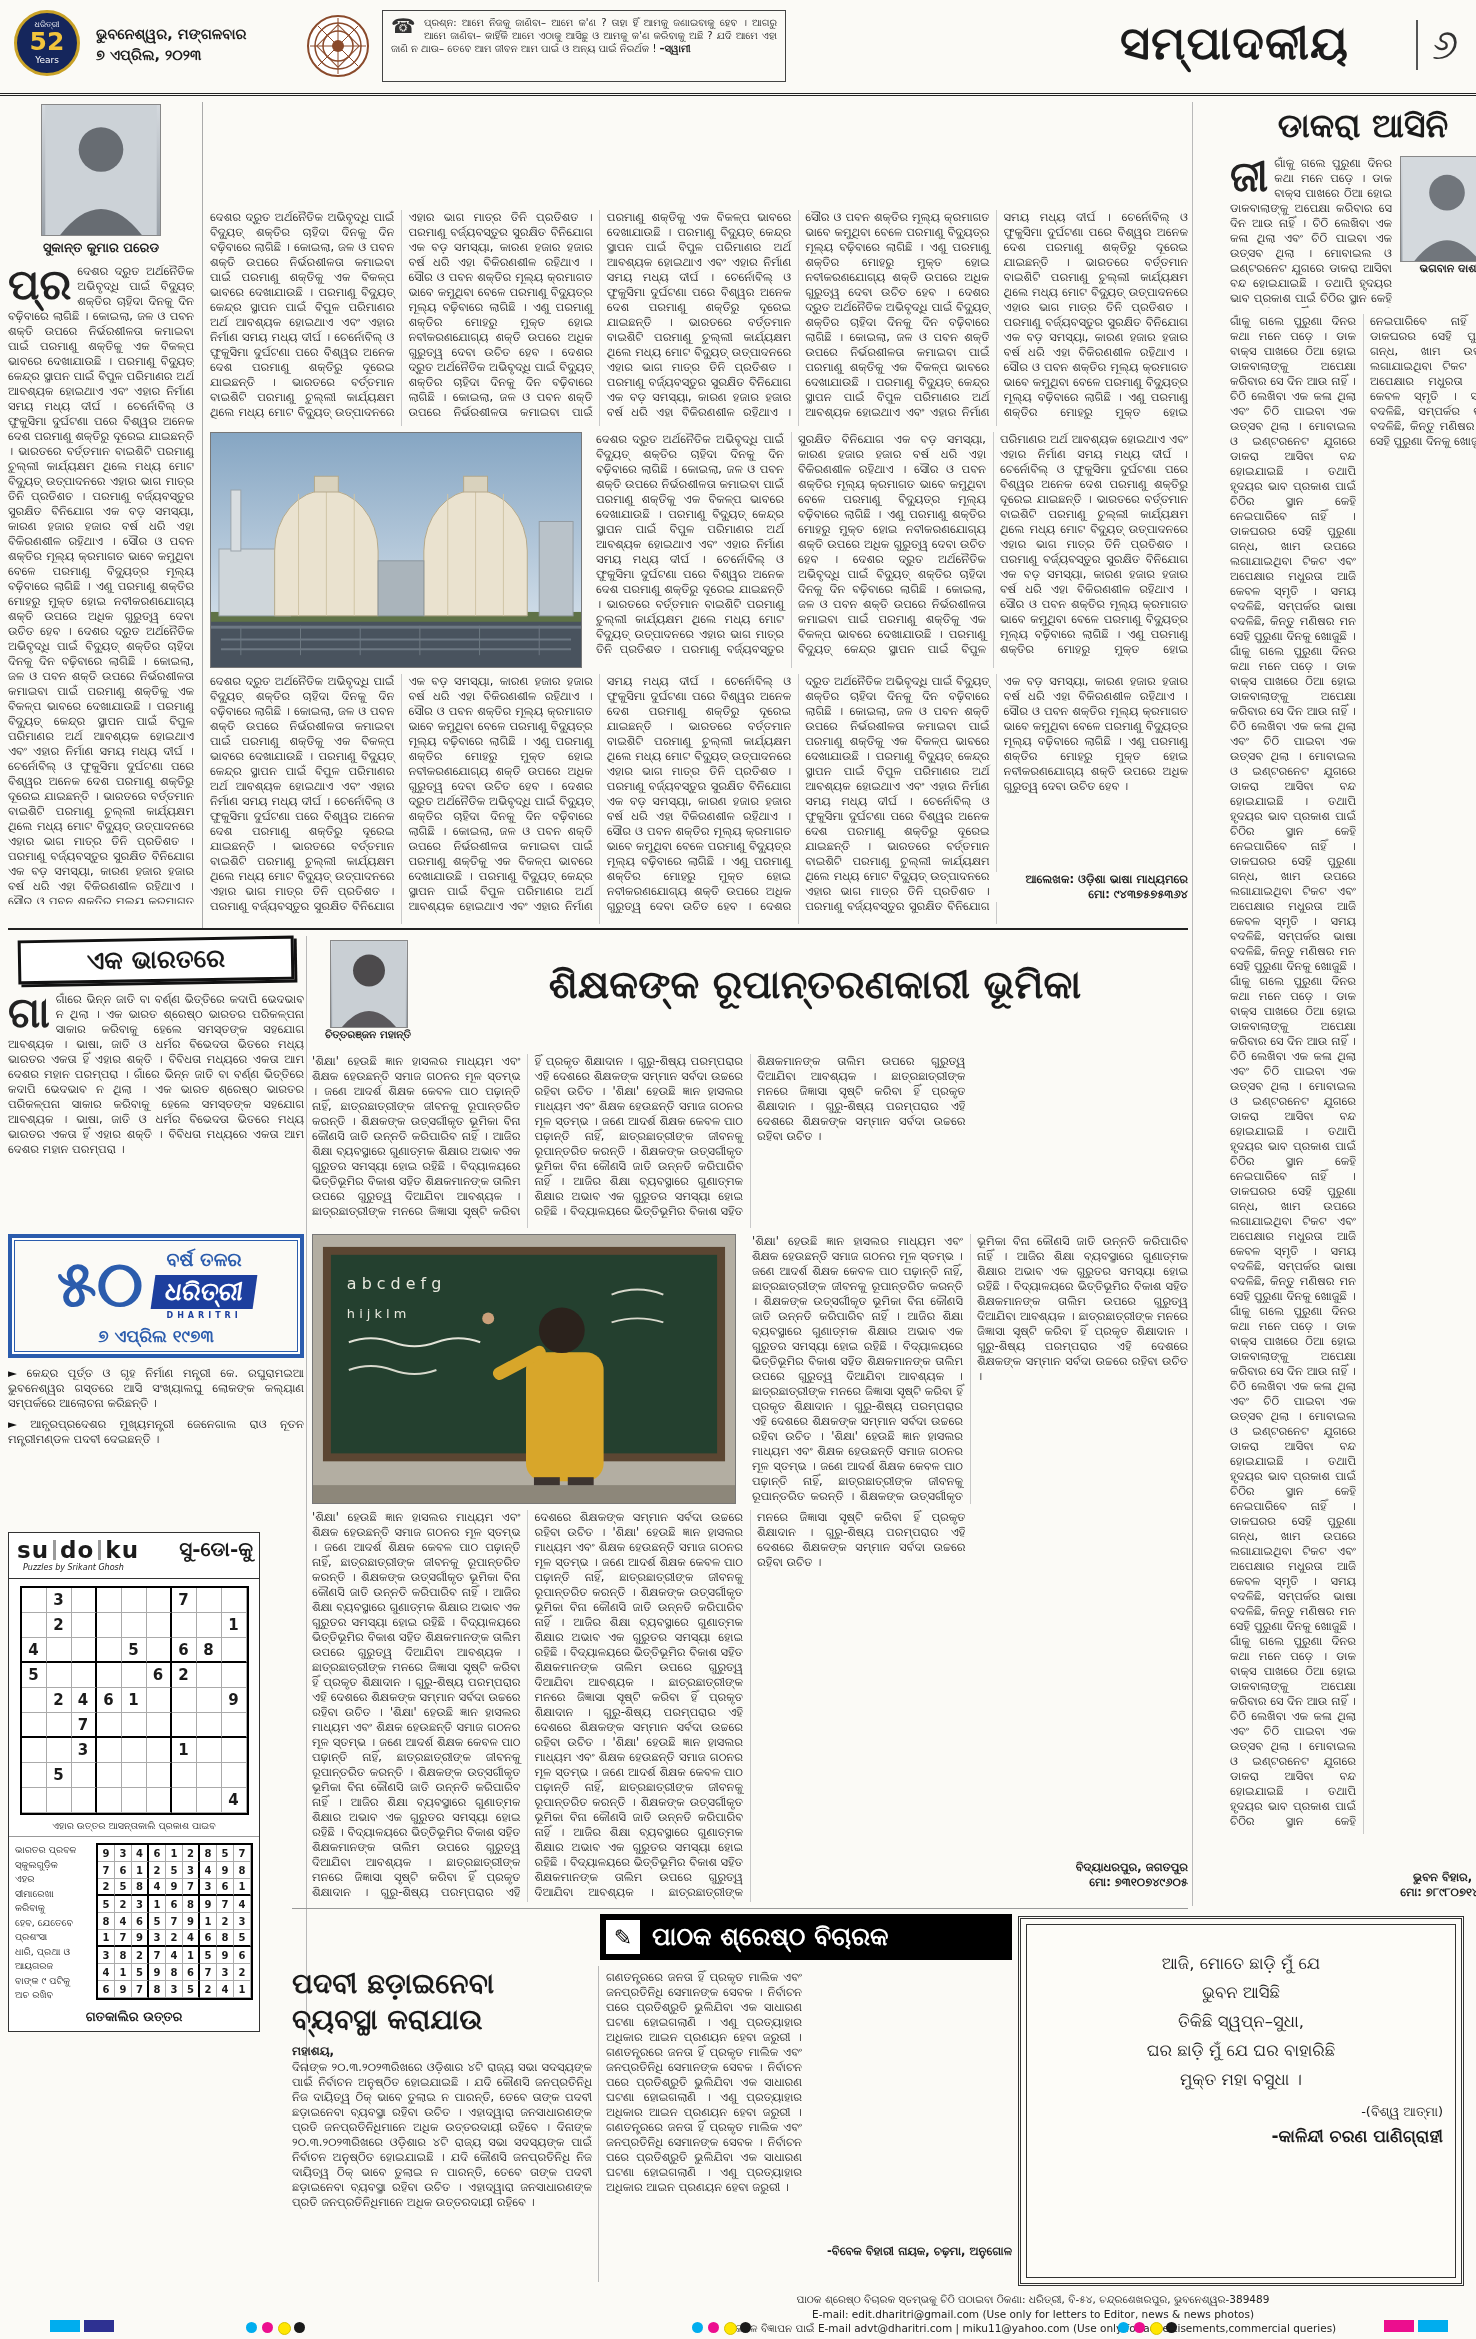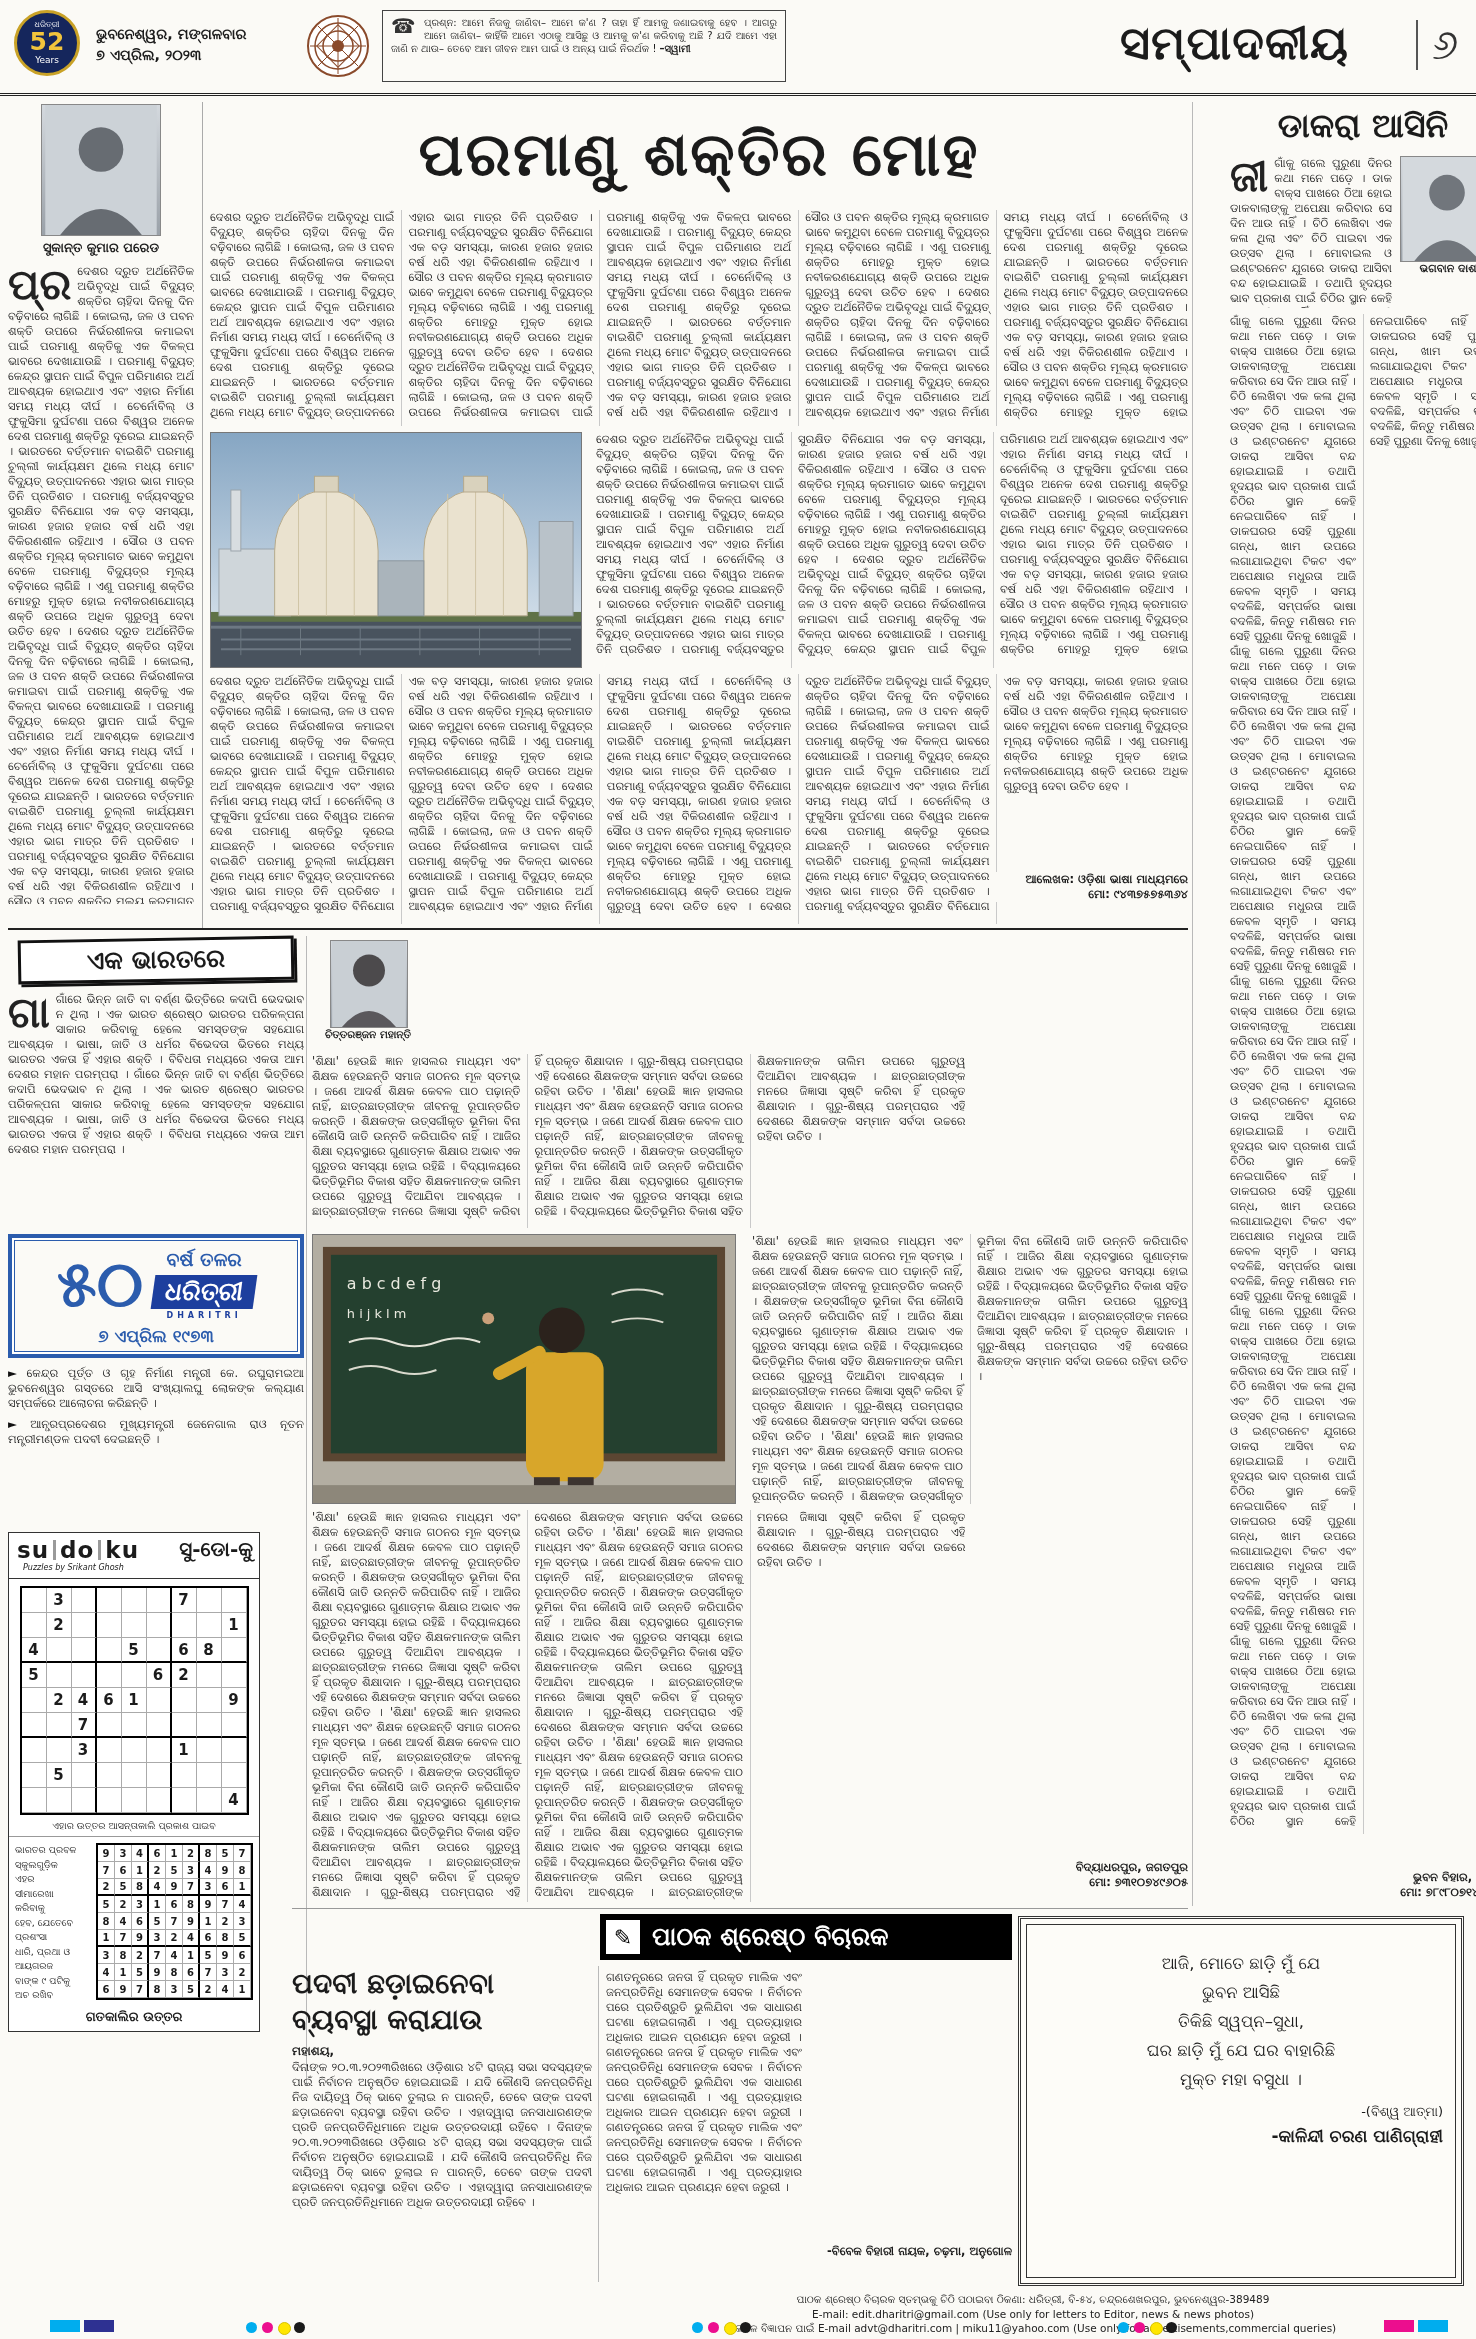--- a/index.html
+++ b/index.html
@@ -160,21 +160,20 @@
           <circle cx="30" cy="24" r="12" fill="#676c72"></circle>
           <path d="M8 70 q22 -28 44 0 z" fill="#676c72"></path>
         </svg>
     </div>
     <div class="byline">ସୁକାନ୍ତ କୁମାର ପରେଡ</div>
     <div id="a1-left-body" class="body-txt">
       <span class="dropcap">ପ୍ର</span><span>ଦେଶର ଦ୍ରୁତ ଅର୍ଥନୈତିକ ଅଭିବୃଦ୍ଧି ପାଇଁ ବିଦ୍ୟୁତ୍ ଶକ୍ତିର ଚାହିଦା ଦିନକୁ ଦିନ ବଢ଼ିବାରେ ଲାଗିଛି । କୋଇଲା, ଜଳ ଓ ପବନ ଶକ୍ତି ଉପରେ ନିର୍ଭରଶୀଳତା କମାଇବା ପାଇଁ ପରମାଣୁ ଶକ୍ତିକୁ ଏକ ବିକଳ୍ପ ଭାବରେ ଦେଖାଯାଉଛି । ପରମାଣୁ ବିଦ୍ୟୁତ୍ କେନ୍ଦ୍ର ସ୍ଥାପନ ପାଇଁ ବିପୁଳ ପରିମାଣର ଅର୍ଥ ଆବଶ୍ୟକ ହୋଇଥାଏ ଏବଂ ଏହାର ନିର୍ମାଣ ସମୟ ମଧ୍ୟ ଦୀର୍ଘ । ଚେର୍ନୋବିଲ୍ ଓ ଫୁକୁସିମା ଦୁର୍ଘଟଣା ପରେ ବିଶ୍ୱର ଅନେକ ଦେଶ ପରମାଣୁ ଶକ୍ତିରୁ ଦୂରେଇ ଯାଇଛନ୍ତି । ଭାରତରେ ବର୍ତ୍ତମାନ ବାଇଶିଟି ପରମାଣୁ ଚୁଲ୍ଲୀ କାର୍ଯ୍ୟକ୍ଷମ ଥିଲେ ମଧ୍ୟ ମୋଟ ବିଦ୍ୟୁତ୍ ଉତ୍ପାଦନରେ ଏହାର ଭାଗ ମାତ୍ର ତିନି ପ୍ରତିଶତ । ପରମାଣୁ ବର୍ଜ୍ୟବସ୍ତୁର ସୁରକ୍ଷିତ ବିନିଯୋଗ ଏକ ବଡ଼ ସମସ୍ୟା, କାରଣ ହଜାର ହଜାର ବର୍ଷ ଧରି ଏହା ବିକିରଣଶୀଳ ରହିଥାଏ । ସୌର ଓ ପବନ ଶକ୍ତିର ମୂଲ୍ୟ କ୍ରମାଗତ ଭାବେ କମୁଥିବା ବେଳେ ପରମାଣୁ ବିଦ୍ୟୁତ୍‌ର ମୂଲ୍ୟ ବଢ଼ିବାରେ ଲାଗିଛି । ଏଣୁ ପରମାଣୁ ଶକ୍ତିର ମୋହରୁ ମୁକ୍ତ ହୋଇ ନବୀକରଣଯୋଗ୍ୟ ଶକ୍ତି ଉପରେ ଅଧିକ ଗୁରୁତ୍ୱ ଦେବା ଉଚିତ ହେବ । ଦେଶର ଦ୍ରୁତ ଅର୍ଥନୈତିକ ଅଭିବୃଦ୍ଧି ପାଇଁ ବିଦ୍ୟୁତ୍ ଶକ୍ତିର ଚାହିଦା ଦିନକୁ ଦିନ ବଢ଼ିବାରେ ଲାଗିଛି । କୋଇଲା, ଜଳ ଓ ପବନ ଶକ୍ତି ଉପରେ ନିର୍ଭରଶୀଳତା କମାଇବା ପାଇଁ ପରମାଣୁ ଶକ୍ତିକୁ ଏକ ବିକଳ୍ପ ଭାବରେ ଦେଖାଯାଉଛି । ପରମାଣୁ ବିଦ୍ୟୁତ୍ କେନ୍ଦ୍ର ସ୍ଥାପନ ପାଇଁ ବିପୁଳ ପରିମାଣର ଅର୍ଥ ଆବଶ୍ୟକ ହୋଇଥାଏ ଏବଂ ଏହାର ନିର୍ମାଣ ସମୟ ମଧ୍ୟ ଦୀର୍ଘ । ଚେର୍ନୋବିଲ୍ ଓ ଫୁକୁସିମା ଦୁର୍ଘଟଣା ପରେ ବିଶ୍ୱର ଅନେକ ଦେଶ ପରମାଣୁ ଶକ୍ତିରୁ ଦୂରେଇ ଯାଇଛନ୍ତି । ଭାରତରେ ବର୍ତ୍ତମାନ ବାଇଶିଟି ପରମାଣୁ ଚୁଲ୍ଲୀ କାର୍ଯ୍ୟକ୍ଷମ ଥିଲେ ମଧ୍ୟ ମୋଟ ବିଦ୍ୟୁତ୍ ଉତ୍ପାଦନରେ ଏହାର ଭାଗ ମାତ୍ର ତିନି ପ୍ରତିଶତ । ପରମାଣୁ ବର୍ଜ୍ୟବସ୍ତୁର ସୁରକ୍ଷିତ ବିନିଯୋଗ ଏକ ବଡ଼ ସମସ୍ୟା, କାରଣ ହଜାର ହଜାର ବର୍ଷ ଧରି ଏହା ବିକିରଣଶୀଳ ରହିଥାଏ । ସୌର ଓ ପବନ ଶକ୍ତିର ମୂଲ୍ୟ କ୍ରମାଗତ ଭାବେ କମୁଥିବା ବେଳେ ପରମାଣୁ ବିଦ୍ୟୁତ୍‌ର ମୂଲ୍ୟ ବଢ଼ିବାରେ ଲାଗିଛି । ଏଣୁ ପରମାଣୁ ଶକ୍ତିର ମୋହରୁ ମୁକ୍ତ ହୋଇ ନବୀକରଣଯୋଗ୍ୟ ଶକ୍ତି ଉପରେ ଅଧିକ ଗୁରୁତ୍ୱ ଦେବା ଉଚିତ ହେବ ।</span>
     </div>
   </div>
 
-  <div id="a1-head" class="abs">ପରମାଣୁ ଶକ୍ତିର ମୋହ</div>
   <div id="a1-band1" class="abs body-txt colband">ଦେଶର ଦ୍ରୁତ ଅର୍ଥନୈତିକ ଅଭିବୃଦ୍ଧି ପାଇଁ ବିଦ୍ୟୁତ୍ ଶକ୍ତିର ଚାହିଦା ଦିନକୁ ଦିନ ବଢ଼ିବାରେ ଲାଗିଛି । କୋଇଲା, ଜଳ ଓ ପବନ ଶକ୍ତି ଉପରେ ନିର୍ଭରଶୀଳତା କମାଇବା ପାଇଁ ପରମାଣୁ ଶକ୍ତିକୁ ଏକ ବିକଳ୍ପ ଭାବରେ ଦେଖାଯାଉଛି । ପରମାଣୁ ବିଦ୍ୟୁତ୍ କେନ୍ଦ୍ର ସ୍ଥାପନ ପାଇଁ ବିପୁଳ ପରିମାଣର ଅର୍ଥ ଆବଶ୍ୟକ ହୋଇଥାଏ ଏବଂ ଏହାର ନିର୍ମାଣ ସମୟ ମଧ୍ୟ ଦୀର୍ଘ । ଚେର୍ନୋବିଲ୍ ଓ ଫୁକୁସିମା ଦୁର୍ଘଟଣା ପରେ ବିଶ୍ୱର ଅନେକ ଦେଶ ପରମାଣୁ ଶକ୍ତିରୁ ଦୂରେଇ ଯାଇଛନ୍ତି । ଭାରତରେ ବର୍ତ୍ତମାନ ବାଇଶିଟି ପରମାଣୁ ଚୁଲ୍ଲୀ କାର୍ଯ୍ୟକ୍ଷମ ଥିଲେ ମଧ୍ୟ ମୋଟ ବିଦ୍ୟୁତ୍ ଉତ୍ପାଦନରେ ଏହାର ଭାଗ ମାତ୍ର ତିନି ପ୍ରତିଶତ । ପରମାଣୁ ବର୍ଜ୍ୟବସ୍ତୁର ସୁରକ୍ଷିତ ବିନିଯୋଗ ଏକ ବଡ଼ ସମସ୍ୟା, କାରଣ ହଜାର ହଜାର ବର୍ଷ ଧରି ଏହା ବିକିରଣଶୀଳ ରହିଥାଏ । ସୌର ଓ ପବନ ଶକ୍ତିର ମୂଲ୍ୟ କ୍ରମାଗତ ଭାବେ କମୁଥିବା ବେଳେ ପରମାଣୁ ବିଦ୍ୟୁତ୍‌ର ମୂଲ୍ୟ ବଢ଼ିବାରେ ଲାଗିଛି । ଏଣୁ ପରମାଣୁ ଶକ୍ତିର ମୋହରୁ ମୁକ୍ତ ହୋଇ ନବୀକରଣଯୋଗ୍ୟ ଶକ୍ତି ଉପରେ ଅଧିକ ଗୁରୁତ୍ୱ ଦେବା ଉଚିତ ହେବ । ଦେଶର ଦ୍ରୁତ ଅର୍ଥନୈତିକ ଅଭିବୃଦ୍ଧି ପାଇଁ ବିଦ୍ୟୁତ୍ ଶକ୍ତିର ଚାହିଦା ଦିନକୁ ଦିନ ବଢ଼ିବାରେ ଲାଗିଛି । କୋଇଲା, ଜଳ ଓ ପବନ ଶକ୍ତି ଉପରେ ନିର୍ଭରଶୀଳତା କମାଇବା ପାଇଁ ପରମାଣୁ ଶକ୍ତିକୁ ଏକ ବିକଳ୍ପ ଭାବରେ ଦେଖାଯାଉଛି । ପରମାଣୁ ବିଦ୍ୟୁତ୍ କେନ୍ଦ୍ର ସ୍ଥାପନ ପାଇଁ ବିପୁଳ ପରିମାଣର ଅର୍ଥ ଆବଶ୍ୟକ ହୋଇଥାଏ ଏବଂ ଏହାର ନିର୍ମାଣ ସମୟ ମଧ୍ୟ ଦୀର୍ଘ । ଚେର୍ନୋବିଲ୍ ଓ ଫୁକୁସିମା ଦୁର୍ଘଟଣା ପରେ ବିଶ୍ୱର ଅନେକ ଦେଶ ପରମାଣୁ ଶକ୍ତିରୁ ଦୂରେଇ ଯାଇଛନ୍ତି । ଭାରତରେ ବର୍ତ୍ତମାନ ବାଇଶିଟି ପରମାଣୁ ଚୁଲ୍ଲୀ କାର୍ଯ୍ୟକ୍ଷମ ଥିଲେ ମଧ୍ୟ ମୋଟ ବିଦ୍ୟୁତ୍ ଉତ୍ପାଦନରେ ଏହାର ଭାଗ ମାତ୍ର ତିନି ପ୍ରତିଶତ । ପରମାଣୁ ବର୍ଜ୍ୟବସ୍ତୁର ସୁରକ୍ଷିତ ବିନିଯୋଗ ଏକ ବଡ଼ ସମସ୍ୟା, କାରଣ ହଜାର ହଜାର ବର୍ଷ ଧରି ଏହା ବିକିରଣଶୀଳ ରହିଥାଏ । ସୌର ଓ ପବନ ଶକ୍ତିର ମୂଲ୍ୟ କ୍ରମାଗତ ଭାବେ କମୁଥିବା ବେଳେ ପରମାଣୁ ବିଦ୍ୟୁତ୍‌ର ମୂଲ୍ୟ ବଢ଼ିବାରେ ଲାଗିଛି । ଏଣୁ ପରମାଣୁ ଶକ୍ତିର ମୋହରୁ ମୁକ୍ତ ହୋଇ ନବୀକରଣଯୋଗ୍ୟ ଶକ୍ତି ଉପରେ ଅଧିକ ଗୁରୁତ୍ୱ ଦେବା ଉଚିତ ହେବ । ଦେଶର ଦ୍ରୁତ ଅର୍ଥନୈତିକ ଅଭିବୃଦ୍ଧି ପାଇଁ ବିଦ୍ୟୁତ୍ ଶକ୍ତିର ଚାହିଦା ଦିନକୁ ଦିନ ବଢ଼ିବାରେ ଲାଗିଛି । କୋଇଲା, ଜଳ ଓ ପବନ ଶକ୍ତି ଉପରେ ନିର୍ଭରଶୀଳତା କମାଇବା ପାଇଁ ପରମାଣୁ ଶକ୍ତିକୁ ଏକ ବିକଳ୍ପ ଭାବରେ ଦେଖାଯାଉଛି । ପରମାଣୁ ବିଦ୍ୟୁତ୍ କେନ୍ଦ୍ର ସ୍ଥାପନ ପାଇଁ ବିପୁଳ ପରିମାଣର ଅର୍ଥ ଆବଶ୍ୟକ ହୋଇଥାଏ ଏବଂ ଏହାର ନିର୍ମାଣ ସମୟ ମଧ୍ୟ ଦୀର୍ଘ । ଚେର୍ନୋବିଲ୍ ଓ ଫୁକୁସିମା ଦୁର୍ଘଟଣା ପରେ ବିଶ୍ୱର ଅନେକ ଦେଶ ପରମାଣୁ ଶକ୍ତିରୁ ଦୂରେଇ ଯାଇଛନ୍ତି । ଭାରତରେ ବର୍ତ୍ତମାନ ବାଇଶିଟି ପରମାଣୁ ଚୁଲ୍ଲୀ କାର୍ଯ୍ୟକ୍ଷମ ଥିଲେ ମଧ୍ୟ ମୋଟ ବିଦ୍ୟୁତ୍ ଉତ୍ପାଦନରେ ଏହାର ଭାଗ ମାତ୍ର ତିନି ପ୍ରତିଶତ । ପରମାଣୁ ବର୍ଜ୍ୟବସ୍ତୁର ସୁରକ୍ଷିତ ବିନିଯୋଗ ଏକ ବଡ଼ ସମସ୍ୟା, କାରଣ ହଜାର ହଜାର ବର୍ଷ ଧରି ଏହା ବିକିରଣଶୀଳ ରହିଥାଏ । ସୌର ଓ ପବନ ଶକ୍ତିର ମୂଲ୍ୟ କ୍ରମାଗତ ଭାବେ କମୁଥିବା ବେଳେ ପରମାଣୁ ବିଦ୍ୟୁତ୍‌ର ମୂଲ୍ୟ ବଢ଼ିବାରେ ଲାଗିଛି । ଏଣୁ ପରମାଣୁ ଶକ୍ତିର ମୋହରୁ ମୁକ୍ତ ହୋଇ ନବୀକରଣଯୋଗ୍ୟ ଶକ୍ତି ଉପରେ ଅଧିକ ଗୁରୁତ୍ୱ ଦେବା ଉଚିତ ହେବ ।</div>
   <div id="a1-img" class="abs">
     <svg viewBox="0 0 372 238" preserveAspectRatio="none">
       <defs>
           <linearGradient id="sky" x1="0" y1="0" x2="0" y2="1">
         <stop offset="0" stop-color="#86a6c3"></stop>
             <stop offset="1" stop-color="#e2eaf1"></stop>
           </linearGradient>
         </defs>
       <rect width="372" height="238" fill="url(#sky)"></rect>
@@ -456,20 +455,21 @@
 
   <div id="t-header" class="abs">
     <div class="photo">
       <svg viewBox="0 0 60 70">
           <rect width="60" height="70" fill="#c9cfd4"></rect>
           <circle cx="30" cy="24" r="13" fill="#4c4a4c"></circle>
           <path d="M8 70 q22 -26 44 0 z" fill="#5a585c"></path>
         </svg>
     </div>
     <div id="t-cap">ଚିତ୍ତରଞ୍ଜନ ମହାନ୍ତି</div>
+    <div id="t-head">ଶିକ୍ଷକଙ୍କ ରୂପାନ୍ତରଣକାରୀ ଭୂମିକା</div>
   </div>
   <div id="t-band1" class="abs body-txt colband">'ଶିକ୍ଷା' ହେଉଛି ଜ୍ଞାନ ହାସଲର ମାଧ୍ୟମ ଏବଂ ଶିକ୍ଷକ ହେଉଛନ୍ତି ସମାଜ ଗଠନର ମୂଳ ସ୍ତମ୍ଭ । ଜଣେ ଆଦର୍ଶ ଶିକ୍ଷକ କେବଳ ପାଠ ପଢ଼ାନ୍ତି ନାହିଁ, ଛାତ୍ରଛାତ୍ରୀଙ୍କ ଜୀବନକୁ ରୂପାନ୍ତରିତ କରନ୍ତି । ଶିକ୍ଷକଙ୍କ ଉତ୍ସର୍ଗୀକୃତ ଭୂମିକା ବିନା କୌଣସି ଜାତି ଉନ୍ନତି କରିପାରିବ ନାହିଁ । ଆଜିର ଶିକ୍ଷା ବ୍ୟବସ୍ଥାରେ ଗୁଣାତ୍ମକ ଶିକ୍ଷାର ଅଭାବ ଏକ ଗୁରୁତର ସମସ୍ୟା ହୋଇ ରହିଛି । ବିଦ୍ୟାଳୟରେ ଭିତ୍ତିଭୂମିର ବିକାଶ ସହିତ ଶିକ୍ଷକମାନଙ୍କ ତାଲିମ ଉପରେ ଗୁରୁତ୍ୱ ଦିଆଯିବା ଆବଶ୍ୟକ । ଛାତ୍ରଛାତ୍ରୀଙ୍କ ମନରେ ଜିଜ୍ଞାସା ସୃଷ୍ଟି କରିବା ହିଁ ପ୍ରକୃତ ଶିକ୍ଷାଦାନ । ଗୁରୁ-ଶିଷ୍ୟ ପରମ୍ପରାର ଏହି ଦେଶରେ ଶିକ୍ଷକଙ୍କ ସମ୍ମାନ ସର୍ବଦା ଉଚ୍ଚରେ ରହିବା ଉଚିତ । 'ଶିକ୍ଷା' ହେଉଛି ଜ୍ଞାନ ହାସଲର ମାଧ୍ୟମ ଏବଂ ଶିକ୍ଷକ ହେଉଛନ୍ତି ସମାଜ ଗଠନର ମୂଳ ସ୍ତମ୍ଭ । ଜଣେ ଆଦର୍ଶ ଶିକ୍ଷକ କେବଳ ପାଠ ପଢ଼ାନ୍ତି ନାହିଁ, ଛାତ୍ରଛାତ୍ରୀଙ୍କ ଜୀବନକୁ ରୂପାନ୍ତରିତ କରନ୍ତି । ଶିକ୍ଷକଙ୍କ ଉତ୍ସର୍ଗୀକୃତ ଭୂମିକା ବିନା କୌଣସି ଜାତି ଉନ୍ନତି କରିପାରିବ ନାହିଁ । ଆଜିର ଶିକ୍ଷା ବ୍ୟବସ୍ଥାରେ ଗୁଣାତ୍ମକ ଶିକ୍ଷାର ଅଭାବ ଏକ ଗୁରୁତର ସମସ୍ୟା ହୋଇ ରହିଛି । ବିଦ୍ୟାଳୟରେ ଭିତ୍ତିଭୂମିର ବିକାଶ ସହିତ ଶିକ୍ଷକମାନଙ୍କ ତାଲିମ ଉପରେ ଗୁରୁତ୍ୱ ଦିଆଯିବା ଆବଶ୍ୟକ । ଛାତ୍ରଛାତ୍ରୀଙ୍କ ମନରେ ଜିଜ୍ଞାସା ସୃଷ୍ଟି କରିବା ହିଁ ପ୍ରକୃତ ଶିକ୍ଷାଦାନ । ଗୁରୁ-ଶିଷ୍ୟ ପରମ୍ପରାର ଏହି ଦେଶରେ ଶିକ୍ଷକଙ୍କ ସମ୍ମାନ ସର୍ବଦା ଉଚ୍ଚରେ ରହିବା ଉଚିତ ।</div>
   <div id="t-img" class="abs">
     <svg viewBox="0 0 424 270" preserveAspectRatio="none">
       <rect width="424" height="270" fill="#b3aea2"></rect>
       <rect x="10" y="12" width="404" height="216" fill="#5b4632"></rect>
       <rect x="18" y="20" width="388" height="200" fill="#24402f"></rect>
       <text x="34" y="54" fill="#e9e9df" font-size="16" font-family="DejaVu Sans">a b c d e f g</text>
       <text x="34" y="84" fill="#e9e9df" font-size="13" font-family="DejaVu Sans">h i j k l m</text>
       <path d="M36 108 q22 -8 44 0 t44 0 t44 0" stroke="#e3e3d8" fill="none" stroke-width="2"></path>

